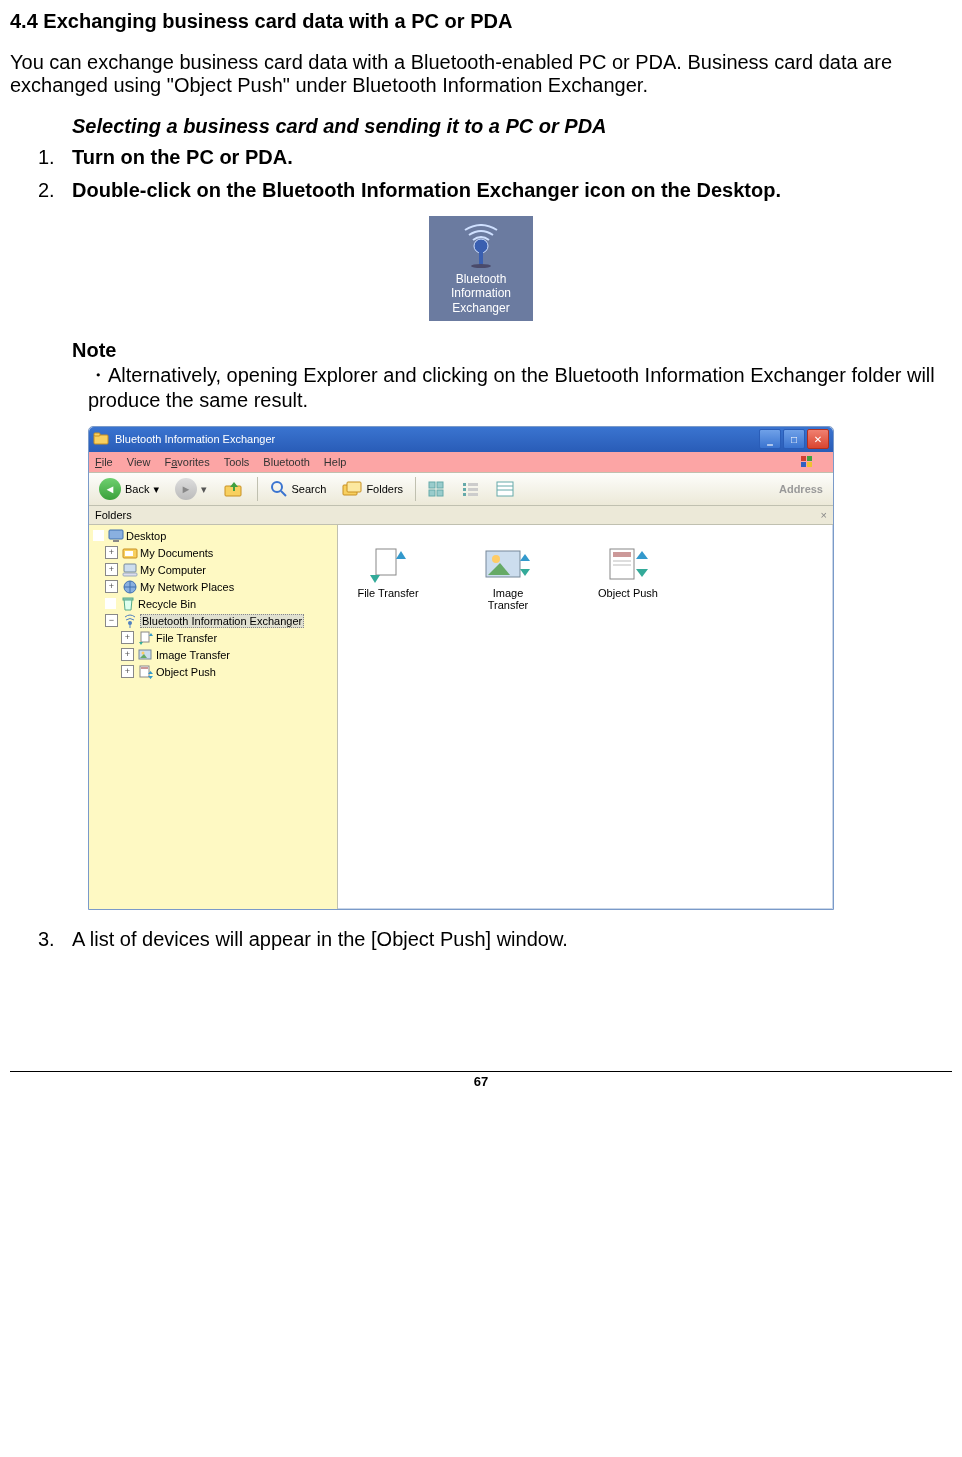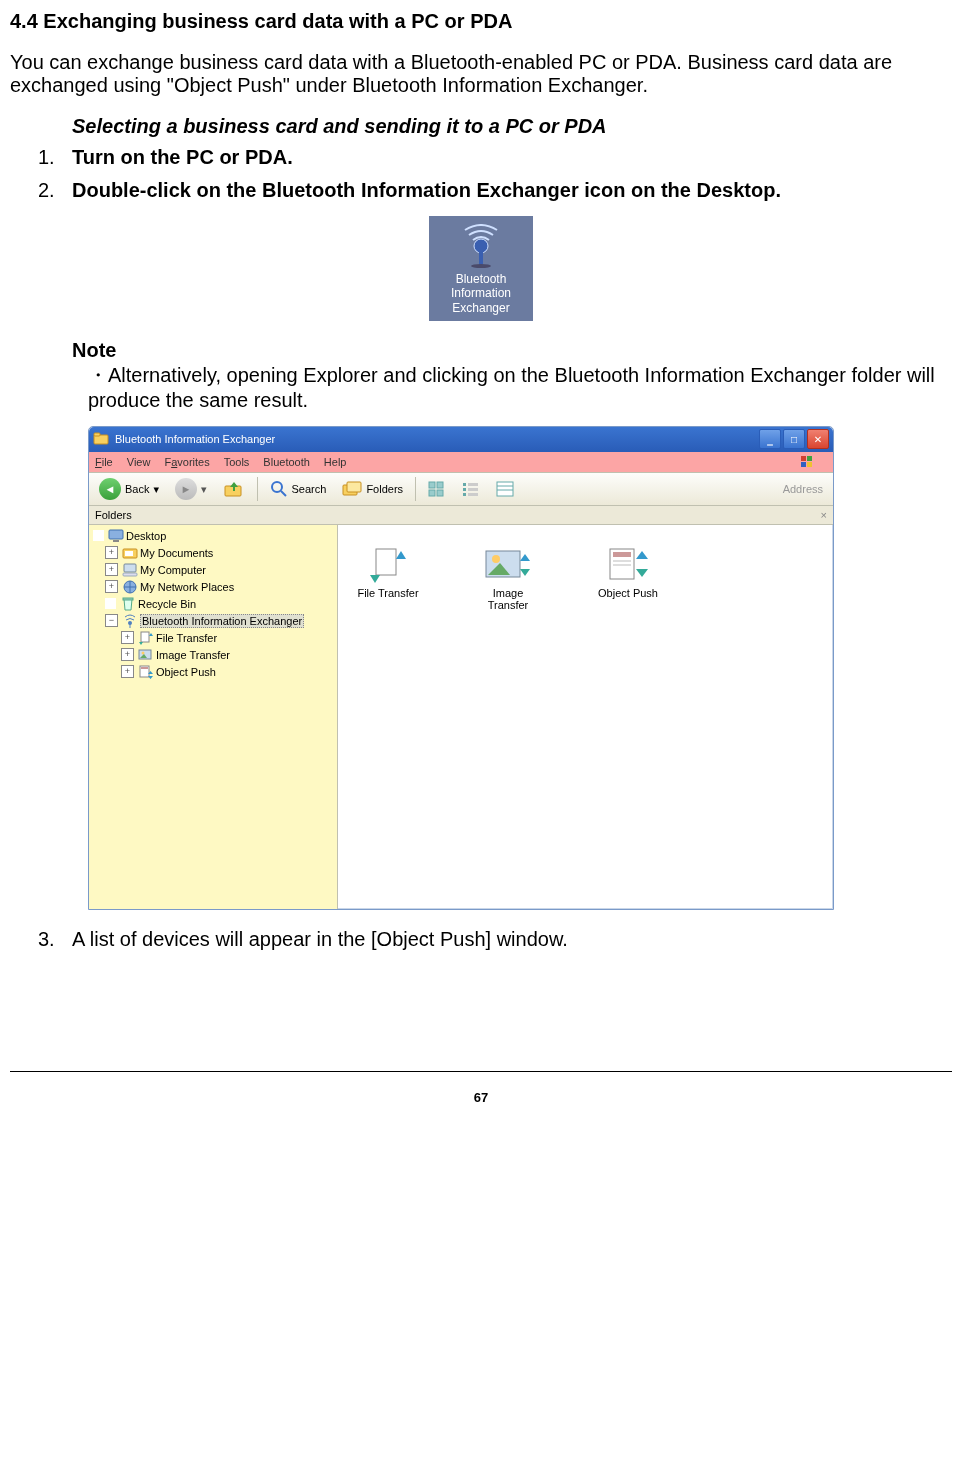--- a/index.html
+++ b/index.html
@@ -42,37 +42,37 @@
   .winbtn.close{ background:linear-gradient(#f08070,#d94530); border-color:#b03020;}
   .menubar { height:20px; background:#fca5a5; border-bottom:1px solid #c0c0b0; display:flex; align-items:center; padding:0 6px; gap:14px; color:#333;}
   .menubar span { text-decoration:underline; text-decoration-color:transparent;}
   .menubar .hk { text-decoration:underline;}
   .winlogo { margin-left:auto; }
   .toolbar { height:32px; background:linear-gradient(#fdfdfb,#ece9d8); border-bottom:1px solid #c0c0b0; display:flex;align-items:center; padding:0 4px; gap:4px;}
   .tbarbtn { height:26px; display:flex;align-items:center; gap:4px; padding:0 6px; border-radius:3px; color:#555;}
   .tbarbtn.active{ color:#000;}
   .tbarbtn .circ{ width:22px;height:22px;border-radius:50%; display:flex;align-items:center;justify-content:center;color:#fff;}
   .circ.green{background:linear-gradient(#6fd070,#3aa03a);} .circ.grey{background:linear-gradient(#ddd,#bbb); color:#888;}
-  .addr { margin-left:auto; color:#999; padding-right:6px;}
+  .addr { margin-left:auto; color:#999; padding-right:6px;font-weight:bold;}
   .sep { width:1px; height:24px; background:#c0c0b0; margin:0 2px;}
   .subbar { height:18px; background:#ece9d8; border-bottom:1px solid #c0c0b0; display:flex; align-items:center; padding:0 6px;}
   .subbar .closex{margin-left:auto;color:#888;}
   .explorer-body { flex:1; display:flex; min-height:0;}
   .tree { width:248px; border-right:1px solid #c0c0b0; background:#fef9c3; overflow:hidden; padding:2px 0;}
   .tree-row { display:flex; align-items:center; height:17px; padding-left:4px; gap:2px; white-space:nowrap;}
   .tw { display:inline-flex; width:11px; height:11px; border:1px solid #888; align-items:center;justify-content:center; font-size:9px; line-height:1; color:#555; background:#fff; margin-right:2px; flex-shrink:0;}
   .tw.blank{border:none;}
   .tico { width:16px;height:16px; flex-shrink:0; display:inline-flex;align-items:center;justify-content:center;}
   .tree .lbl { color:#000; }
   .tree .sel .lbl { background:#e0e0d0; border:1px dotted #888; padding:0 1px;}
   .content { flex:1; padding:18px 10px;}
   .icons-row{ display:flex; gap:40px;}
   .bigicon{ width:80px; text-align:center; font-size:11px; color:#000;}
   .bigicon .g{ height:44px; display:flex;align-items:center;justify-content:center;}
-  .pagefoot{ border-top:1px solid #000; margin-top:120px; text-align:center; padding-top:18px; font-family: Arial; font-size:13px; font-weight:bold;}
+  .pagefoot{ border-top:1px solid #000; margin-top:120px; text-align:center; padding-top:2px; font-family: Arial; font-size:13px; font-weight:bold;}
   .ind1{padding-left:16px;} .ind2{padding-left:32px;}
 </style>
 </head>
 <body>
 
 <div class="section-title">4.4  Exchanging business card data with a PC or PDA</div>
 
 <div class="para">You can exchange business card data with a Bluetooth-enabled PC or PDA. Business card data are exchanged using "Object Push" under Bluetooth Information Exchanger.</div>
 
 <div class="sub-heading">Selecting a business card and sending it to a PC or PDA</div>

